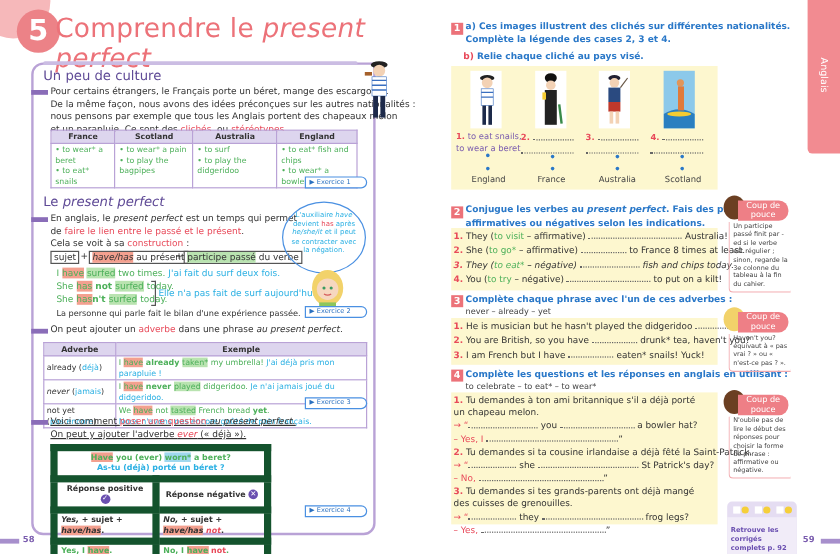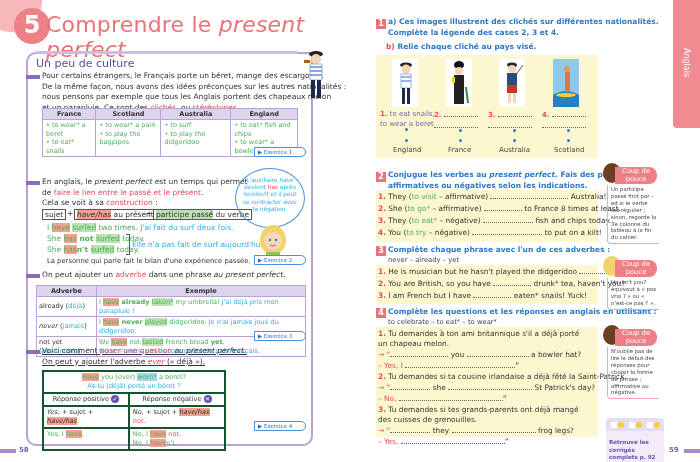--- a/index.html
+++ b/index.html
@@ -36,21 +36,21 @@
   .ex-btn { position: absolute; width: 52px; height: 10px; border: 1px solid #4a90e2; border-radius: 0 5px 5px 0; font-size: 5.5px; color: #2a70c0; line-height: 8px; padding-left: 3px; background: #fff; }
 
   .bubble { position: absolute; left: 235px; top: 168px; width: 70px; height: 60px; border: 1px solid #4a90e2; border-radius: 50%; font-size: 5.8px; line-height: 7.2px; text-align: center; color: #2bb0e3; padding: 8px 4px; }
   .box-wrap { position: absolute; border: 1px solid #555; padding: 0 2px; font-size: 7.5px; line-height: 9px; }
 
   table.adv { position: absolute; left: 36px; top: 285px; width: 270px; border-collapse: collapse; font-size: 6.6px; }
   table.adv th { background: #ddd5ee; border: 1px solid #b9a2d6; padding: 1px; height: 10px; }
   table.adv td { border: 1px solid #b9a2d6; padding: 1px 2px; line-height: 8.5px; }
 
   table.q { position: absolute; left: 42px; top: 370px; width: 184px; border-collapse: collapse; font-size: 6.6px; }
-  table.q td { border: 2px solid #14532d; padding: 1px 3px; line-height: 9px; }
+  table.q td { border: 6px solid #14532d; padding: 1px 3px; line-height: 9px; font-weight: bold; }
   .chk { display: inline-block; width: 8px; height: 8px; border-radius: 50%; background: #6a4fb0; color: #fff; font-size: 6px; text-align: center; line-height: 8px; vertical-align: middle; }
 
   .page-num { position: absolute; font-size: 7px; color: #7a5cae; font-weight: bold; }
   .page-num-bar { position: absolute; width: 16px; height: 4px; background: #a78fcc; }
 
   
   .ex-num { position: absolute; width: 10px; height: 10px; background: #ec7279; color: #fff; font-size: 8px; font-weight: bold; text-align: center; line-height: 10px; }
   .ex-inst { position: absolute; font-size: 7.5px; line-height: 10.5px; color: #2a78c8; font-weight: bold; }
   .ex-inst .red { color: #e84a5a; }
   .yellow-box { position: absolute; background: #fdf7cf; }
@@ -133,20 +133,21 @@
           </td>
       <td>
             <div>• to eat* fish and chips</div>
             <div>• to wear* a bowler hat</div>
           </td>
     </tr>
   </tbody>
     </table>
   <div class="ex-btn" style="left:254px;top:147px;">▶ <span>Exercice 1</span></div>
 
+  <div class="section-h" style="left:36px;top:162px;"><span>Le </span><em>present perfect</em></div>
   <div class="bar-mark" style="left:26px;top:181px;"></div>
   <div class="para" style="left:42px;top:177px;">
     <div><span>En anglais, le </span><span class="ital">present perfect</span><span> est un temps qui permet</span></div>
     <div><span>de </span><span class="red">faire le lien entre le passé et le présent</span><span>.</span></div>
     <div><span>Cela se voit à sa </span><span class="red">construction</span><span> :</span></div>
   </div>
 
   <div>
     <div class="box-wrap" style="left:42px;top:209px;">sujet</div>
     <div class="para" style="left:67px;top:209px;">+</div>
@@ -311,21 +312,21 @@
 <div class="country" style="left:554px;top:146px;">Scotland</div>
 
 <div class="ex-num" style="left:376px;top:172px;">2</div>
 <div class="ex-inst" style="left:388px;top:170px;">
   <div><span>Conjugue les verbes au </span><span class="ital">present perfect</span><span>. Fais des phrases</span></div>
   <div>affirmatives ou négatives selon les indications.</div>
 </div>
 <div class="yellow-box" style="left:376px;top:190px;width:222px;height:52px;"></div>
 <div class="line" style="left:378px;top:192px;"><span class="n">1.</span><span> They (</span><span class="green">to visit</span><span> – affirmative) </span><span class="blank" style="width:78px;"></span><span> Australia!</span></div>
 <div class="line" style="left:378px;top:204px;"><span class="n">2.</span><span> She (</span><span class="green">to go*</span><span> – affirmative) </span><span class="blank" style="width:38px;"></span><span> to France 8 times at least.</span></div>
-<div class="line" style="left:378px;top:216px;"><span class="n">3.</span><span> They (</span><span class="green">to eat*</span><span> – négative) </span><span class="blank" style="width:50px;"></span><span> fish and chips today.</span></div>
+<div class="line" style="left:378px;top:216px;font-style:italic;"><span class="n">3.</span><span> They (</span><span class="green">to eat*</span><span> – négative) </span><span class="blank" style="width:50px;"></span><span> fish and chips today.</span></div>
 <div class="line" style="left:378px;top:228px;"><span class="n">4.</span><span> You (</span><span class="green">to try</span><span> – négative) </span><span class="blank" style="width:70px;"></span><span> to put on a kilt!</span></div>
 
 <div class="ex-num" style="left:376px;top:246px;">3</div>
 <div class="ex-inst" style="left:388px;top:245px;">Complète chaque phrase avec l'un de ces adverbes :</div>
 <div class="hint-txt" style="left:388px;top:256px;">never – already – yet</div>
 <div class="yellow-box" style="left:376px;top:265px;width:222px;height:39px;"></div>
 <div class="line" style="left:378px;top:267px;"><span class="n">1.</span><span> He is musician but he hasn't played the didgeridoo </span><span class="blank" style="width:38px;"></span><span>.</span></div>
 <div class="line" style="left:378px;top:279px;"><span class="n">2.</span><span> You are British, so you have </span><span class="blank" style="width:38px;"></span><span> drunk* tea, haven't you?</span></div>
 <div class="line" style="left:378px;top:291px;"><span class="n">3.</span><span> I am French but I have </span><span class="blank" style="width:38px;"></span><span> eaten* snails! Yuck!</span></div>
 

